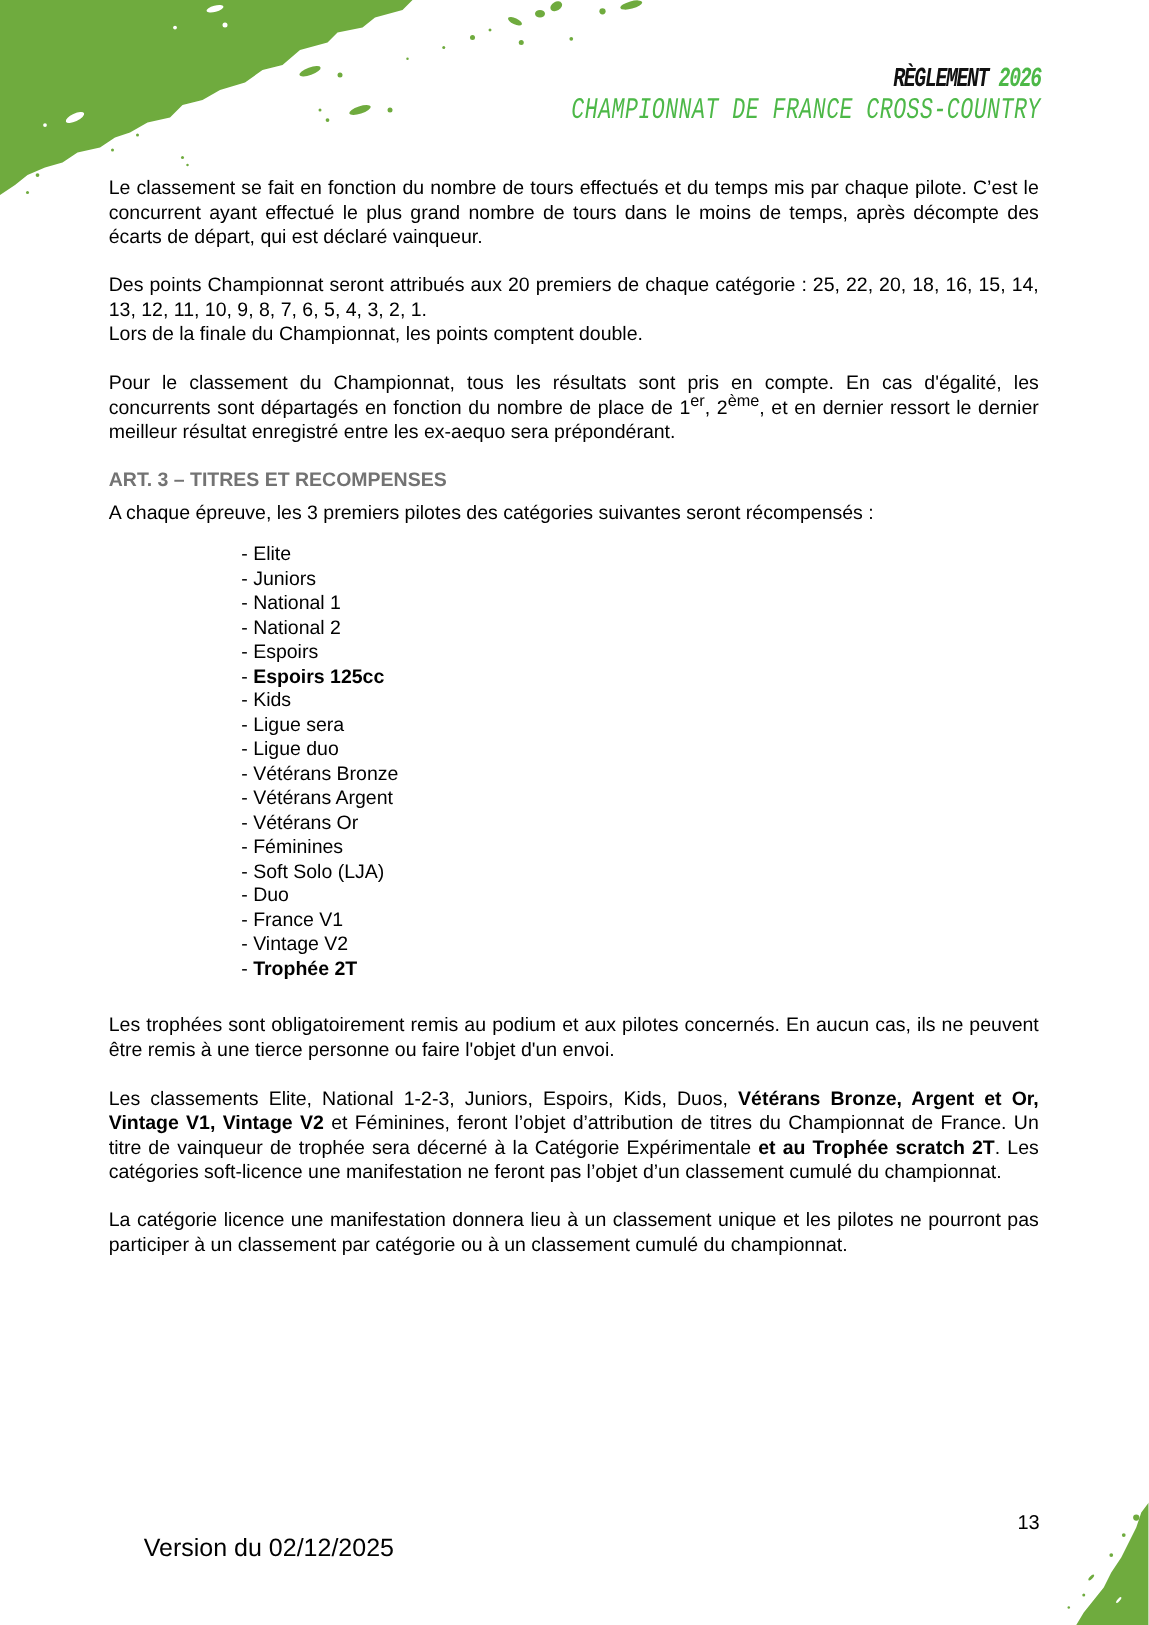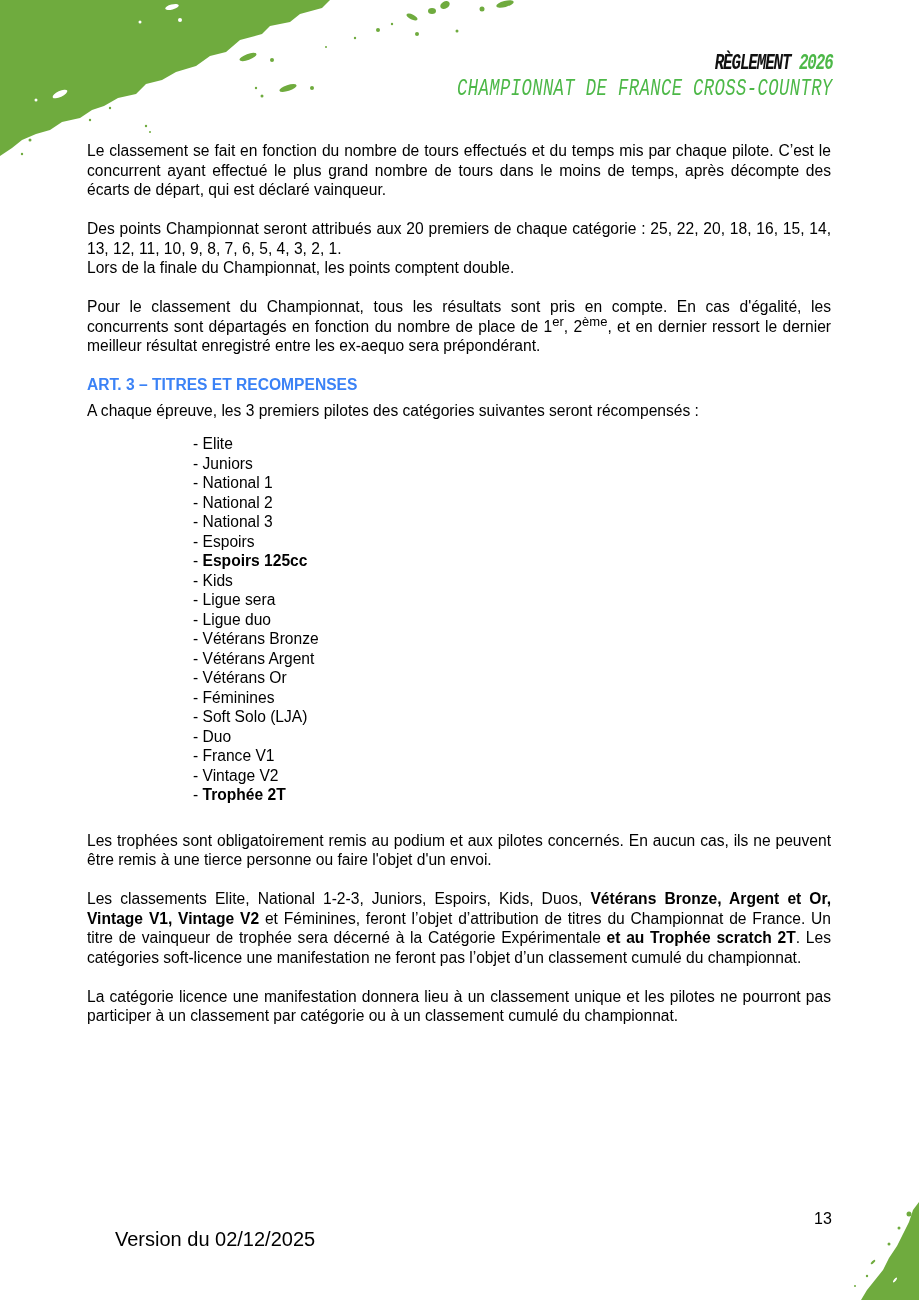--- a/index.html
+++ b/index.html
@@ -28,21 +28,21 @@
     }
 
     .content {
       position: absolute; left: 87px; top: 141px; width: 744px;
       font-size: 15.6px; line-height: 19.5px;
     }
     .content p { margin: 0 0 19.5px 0; text-align: justify; }
     .content p.left { text-align: left; }
     sup { font-size: 13px; line-height: 0; vertical-align: 6px; }
     .art-title {
-      color: #3b82f6; font-weight: bold; font-size: 15.6px; margin: 0 0 6px 0;
+      color: #737373; font-weight: bold; font-size: 15.6px; margin: 0 0 6px 0;
     }
     .lists { display: flex; margin: 14px 0 26px 106px; flex-direction: column; }
     .lists ul { list-style: none; margin: 0; padding: 0; }
     .lists ul.col1 { width: 248px; }
     .lists li { line-height: 19.5px; }
     .lists li.bold .txt { font-weight: bold; }
     b { font-weight: bold; }
 
     .footer-version {
       position: absolute; left: 115px; top: 1228px; font-size: 20px;
@@ -118,21 +118,20 @@
 
   <h3 class="art-title">ART. 3 – TITRES ET RECOMPENSES</h3>
   <p class="left" style="margin-bottom:0">A chaque épreuve, les 3 premiers pilotes des catégories suivantes seront récompensés :</p>
 
   <div class="lists">
     <ul class="col1">
       <li><span>- </span><span class="txt">Elite</span></li>
       <li><span>- </span><span class="txt">Juniors</span></li>
       <li><span>- </span><span class="txt">National 1</span></li>
       <li><span>- </span><span class="txt">National 2</span></li>
-      <li><span>- </span><span class="txt">National 3</span></li>
       <li><span>- </span><span class="txt">Espoirs</span></li>
       <li class="bold"><span>- </span><span class="txt">Espoirs 125cc</span></li>
       <li><span>- </span><span class="txt">Kids</span></li>
       <li><span>- </span><span class="txt">Ligue sera</span></li>
       <li><span>- </span><span class="txt">Ligue duo</span></li>
     </ul>
     <ul class="col2">
       <li><span>- </span><span class="txt">Vétérans Bronze</span></li>
       <li><span>- </span><span class="txt">Vétérans Argent</span></li>
       <li><span>- </span><span class="txt">Vétérans Or</span></li>

